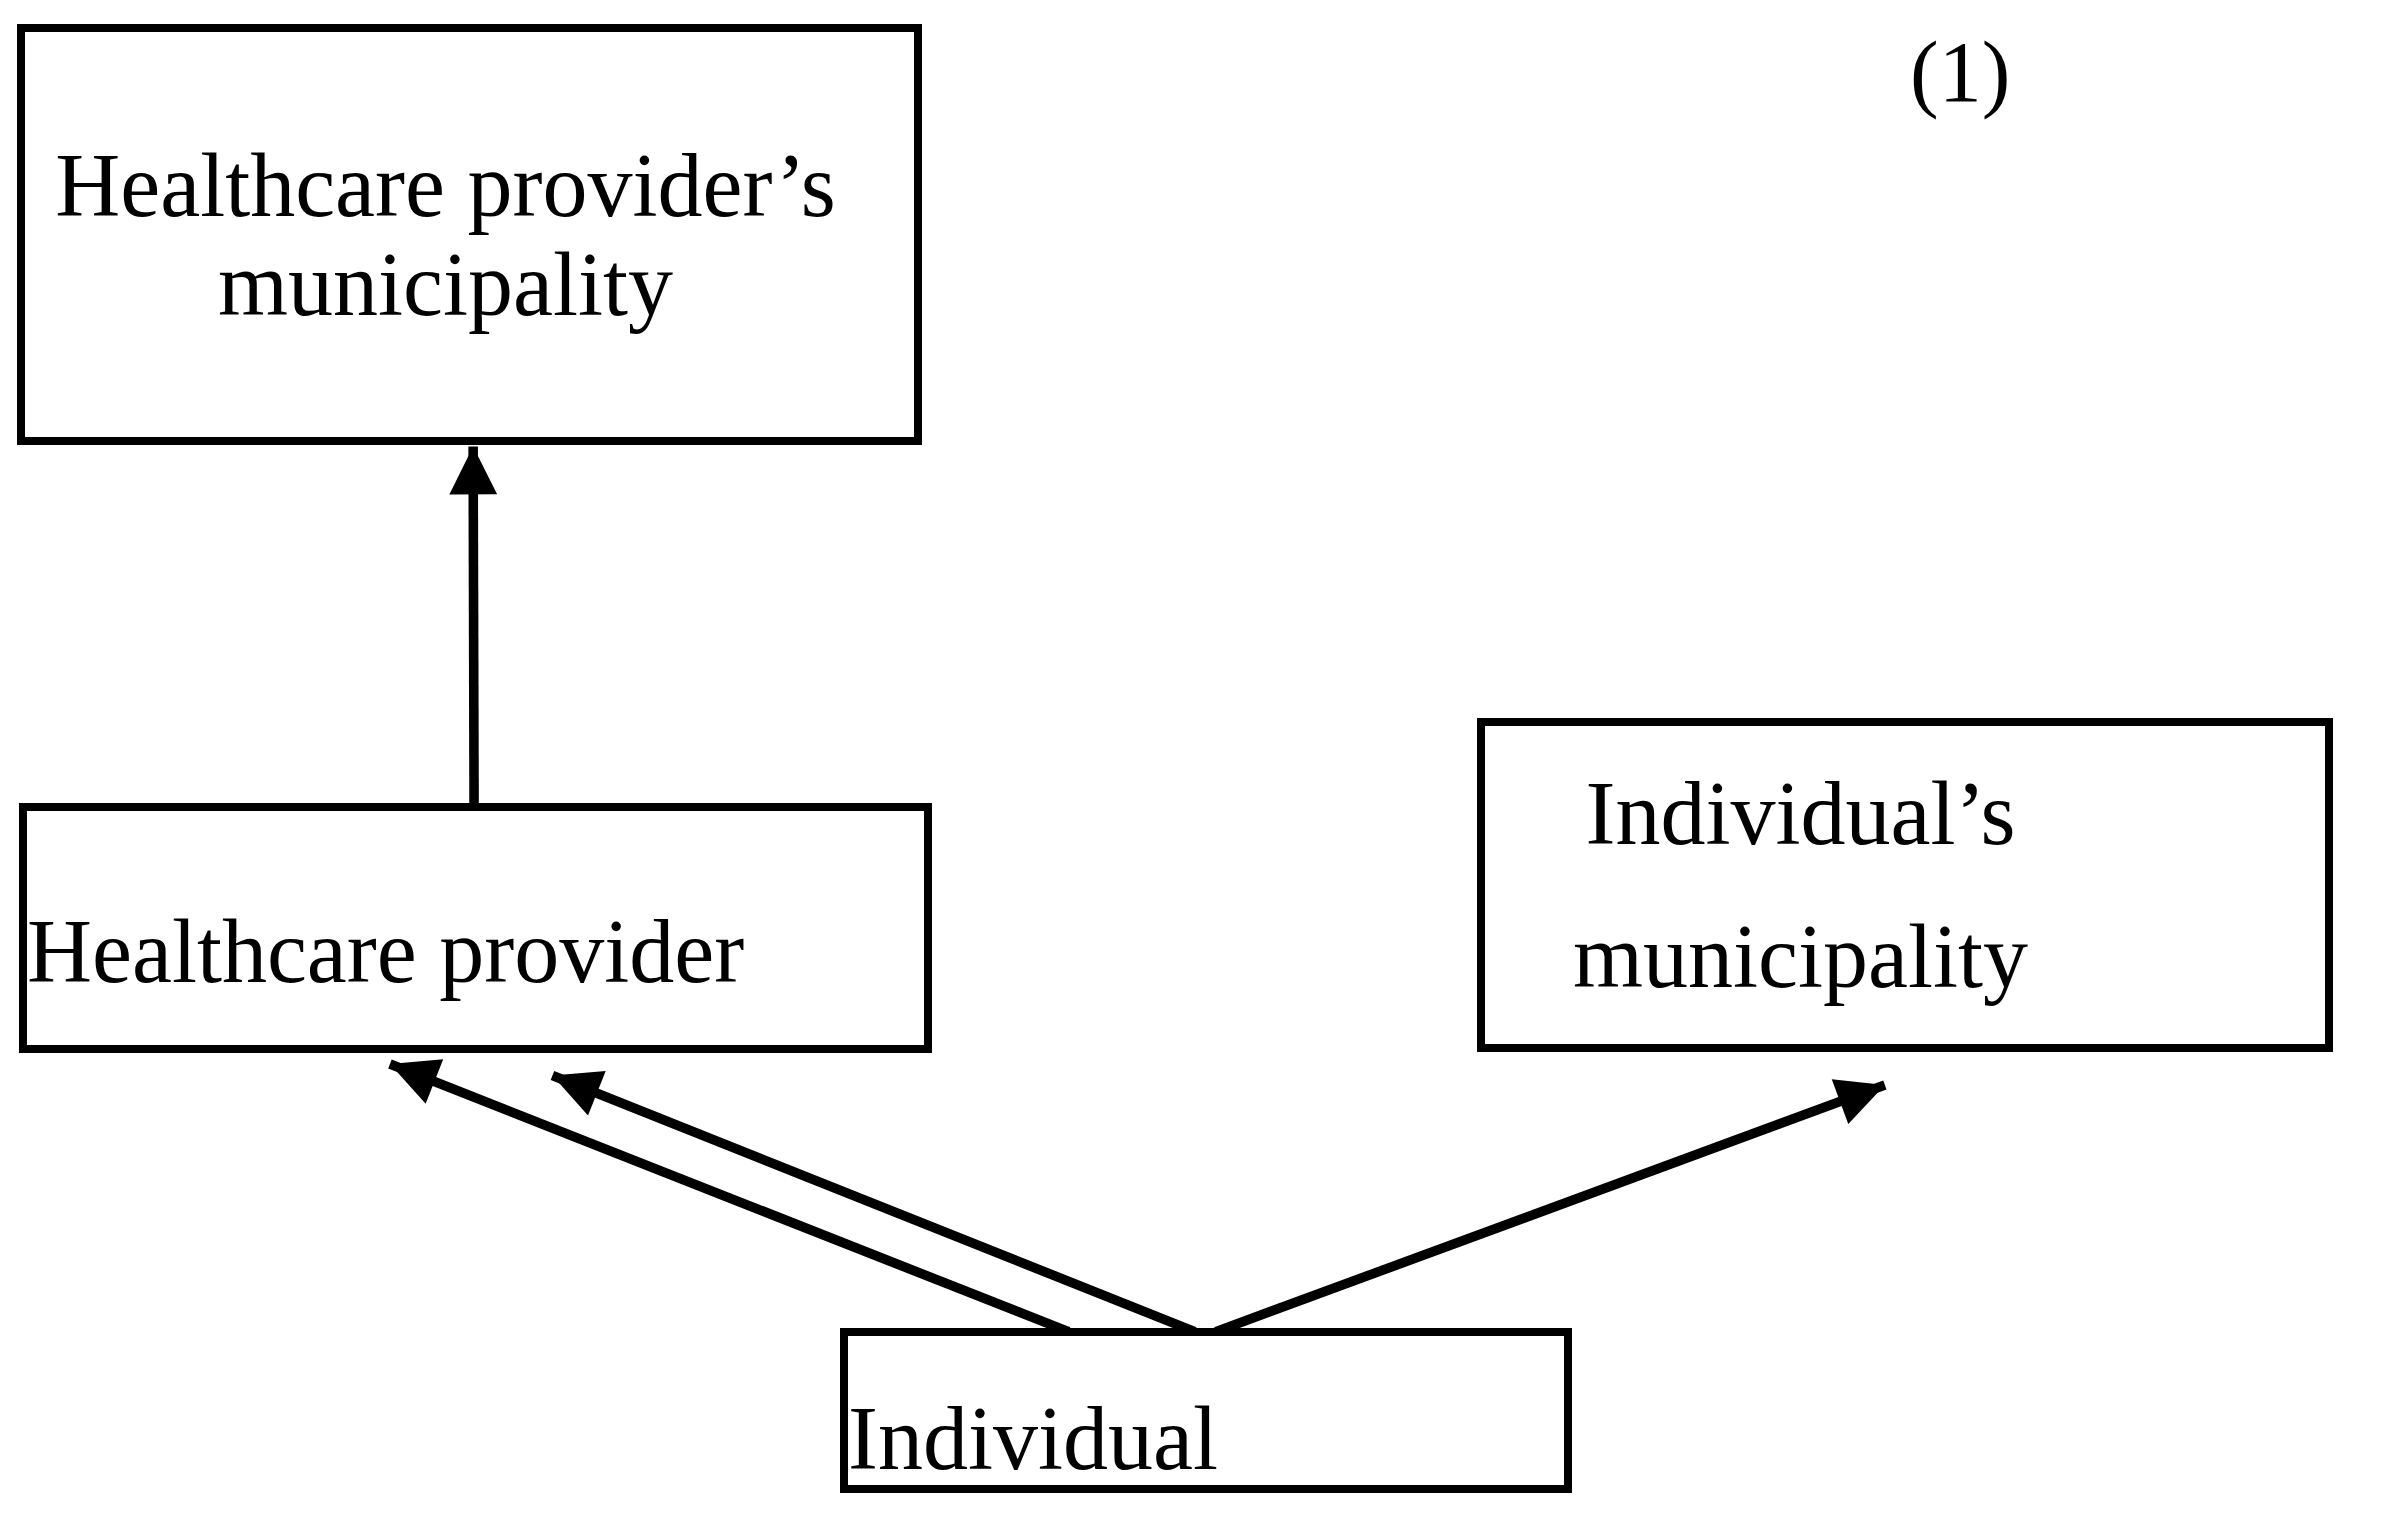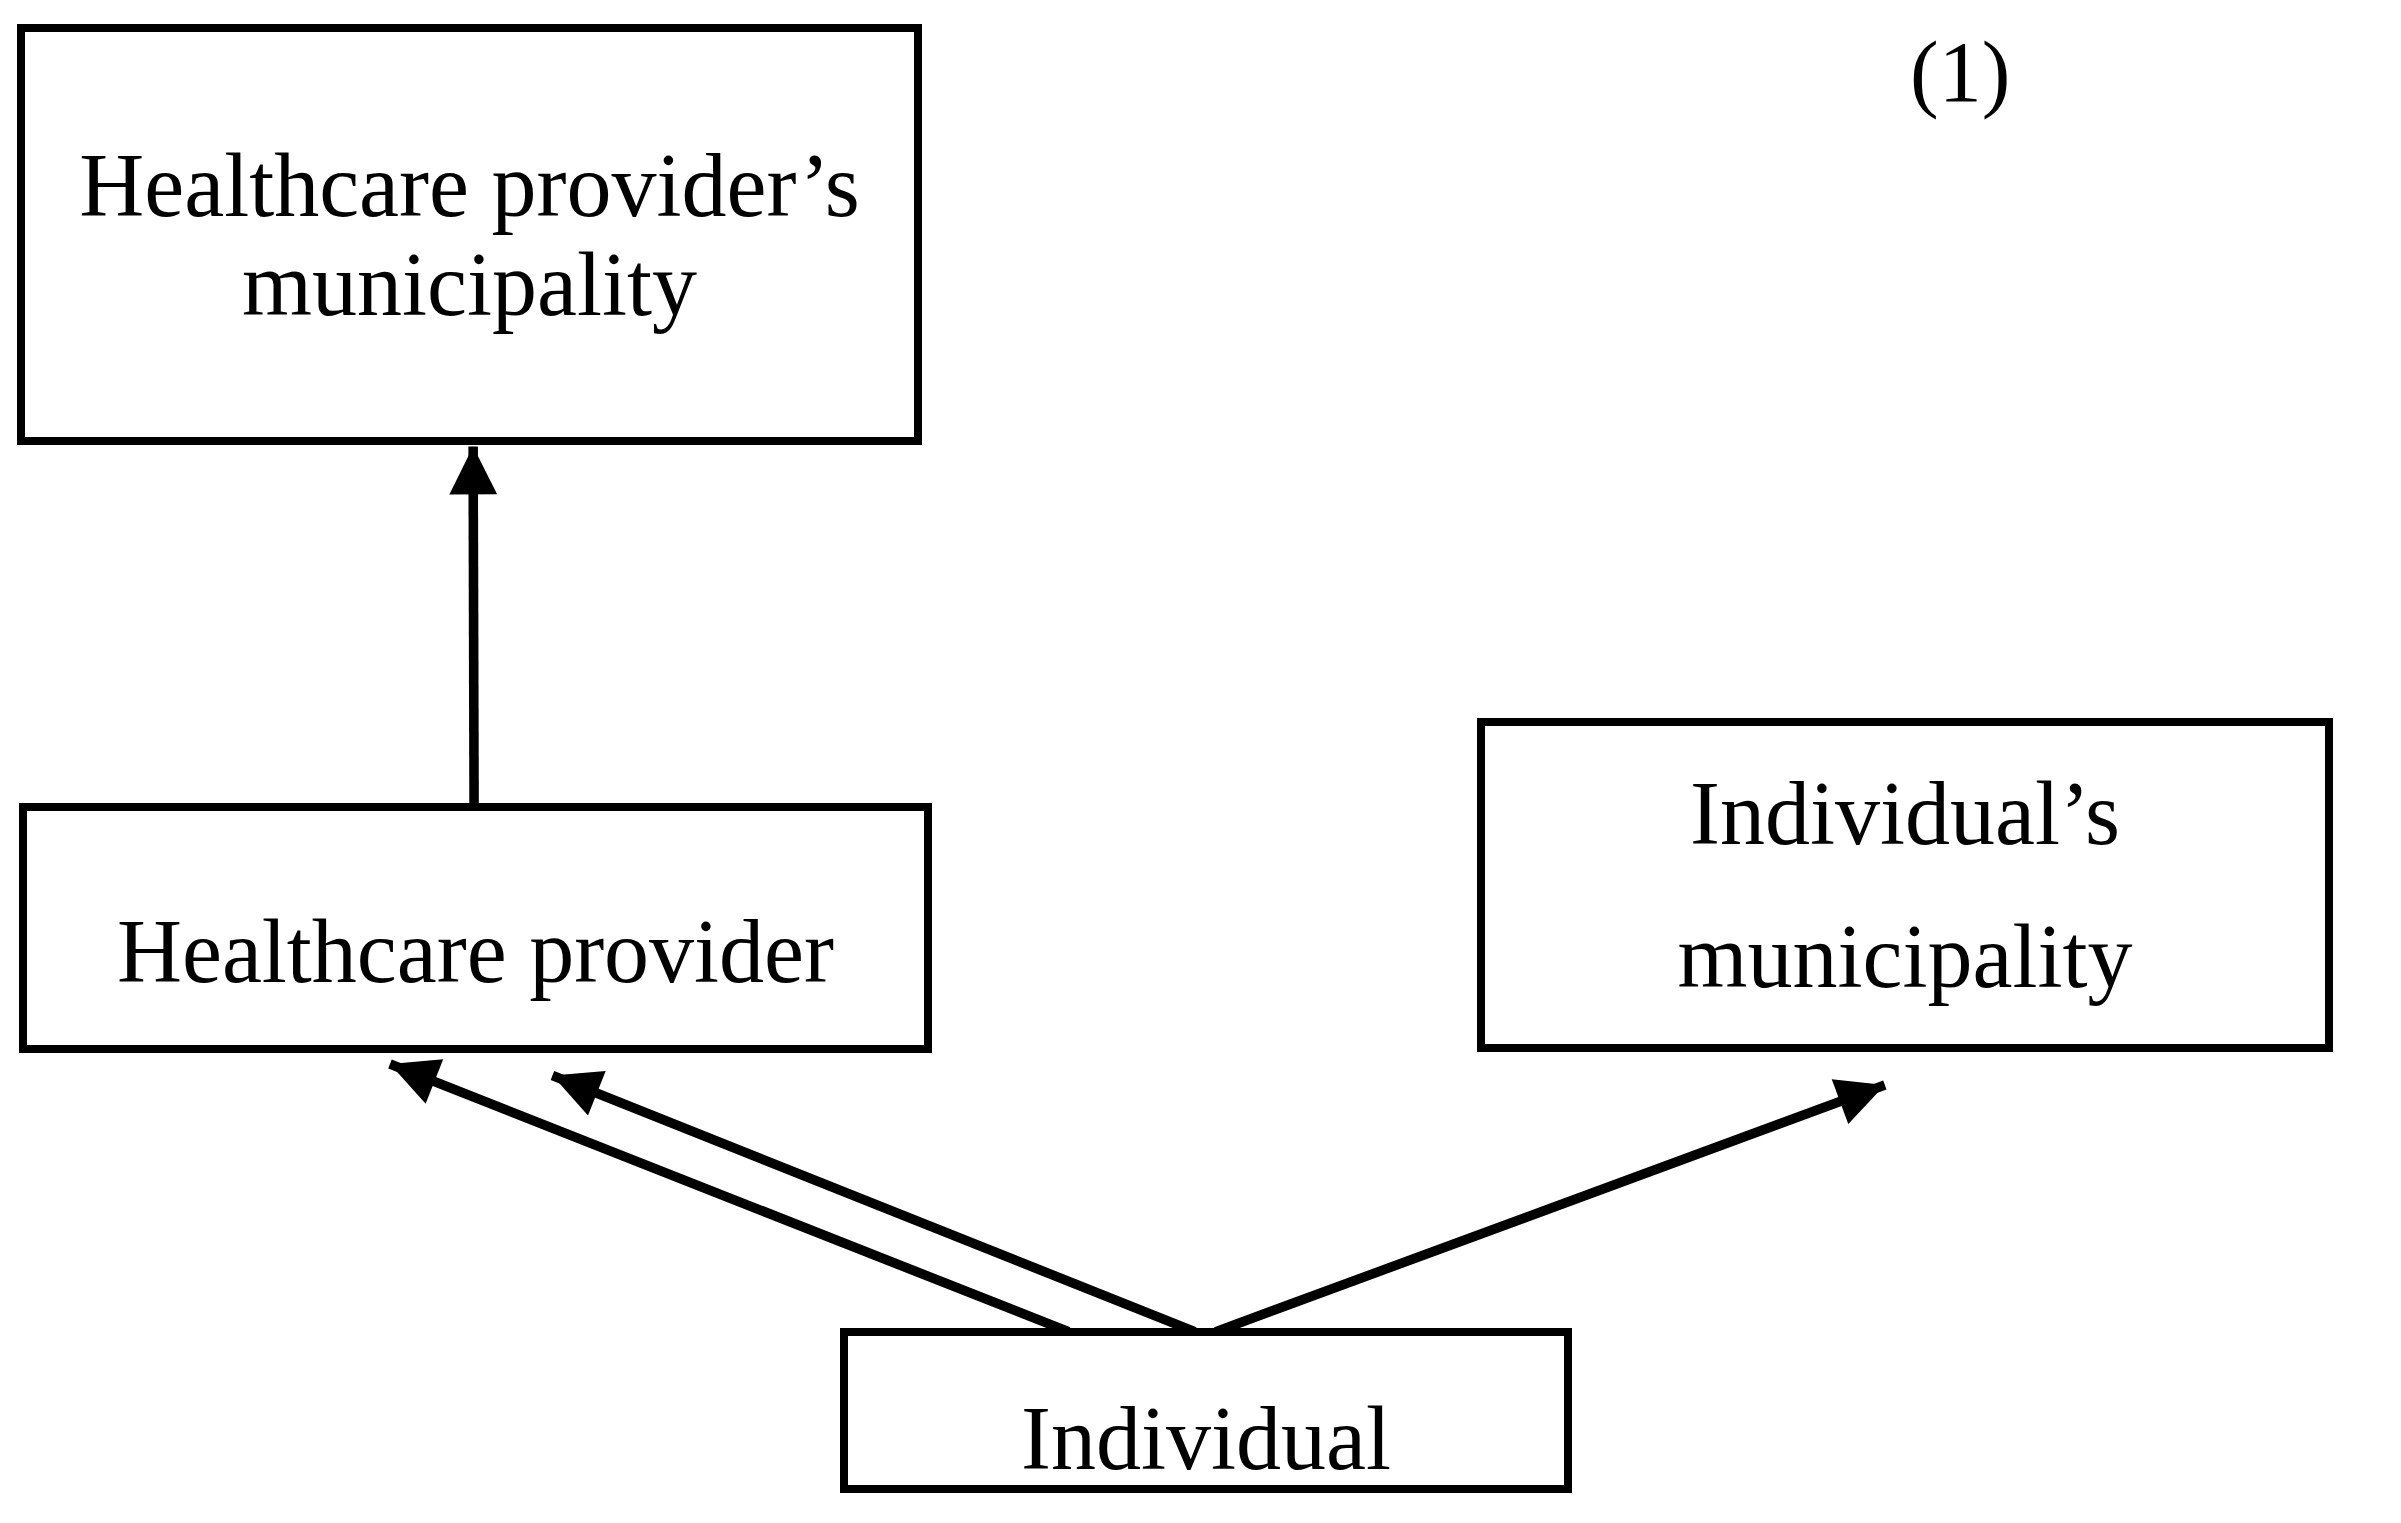--- a/index.html
+++ b/index.html
@@ -23,21 +23,20 @@
     width: 2401px;
     height: 1524px;
   }
   .node {
     position: absolute;
     box-sizing: border-box;
     border: 8.6px solid #000000;
     background: #ffffff;
     display: flex;
     align-items: center;
-    justify-content: center;
     text-align: center;
     font-size: 90px;
     line-height: 1.2;
   }
   .node .label {
     display: block;
   }
   .node-a { left: 17px;   top: 24px;   width: 905px; height: 421px; }
   .node-a .label { max-width: 841px; line-height: 99px; }
   .node-b { left: 19px;   top: 803px;  width: 913px; height: 250px; padding-top: 48px; }

